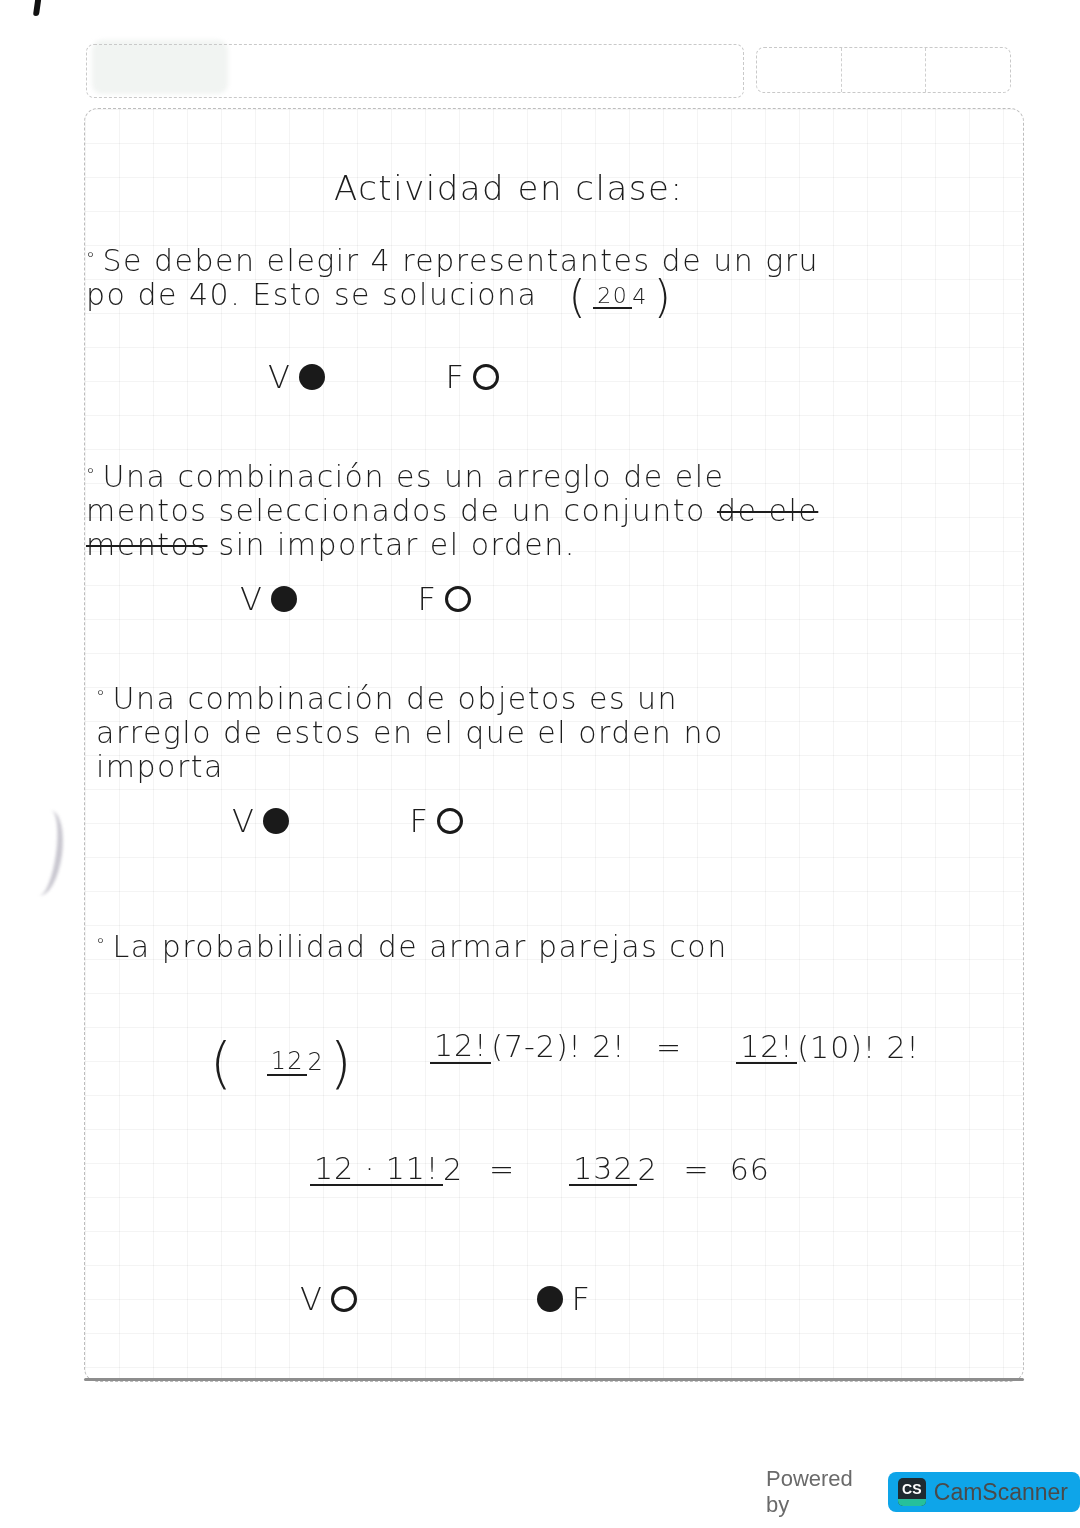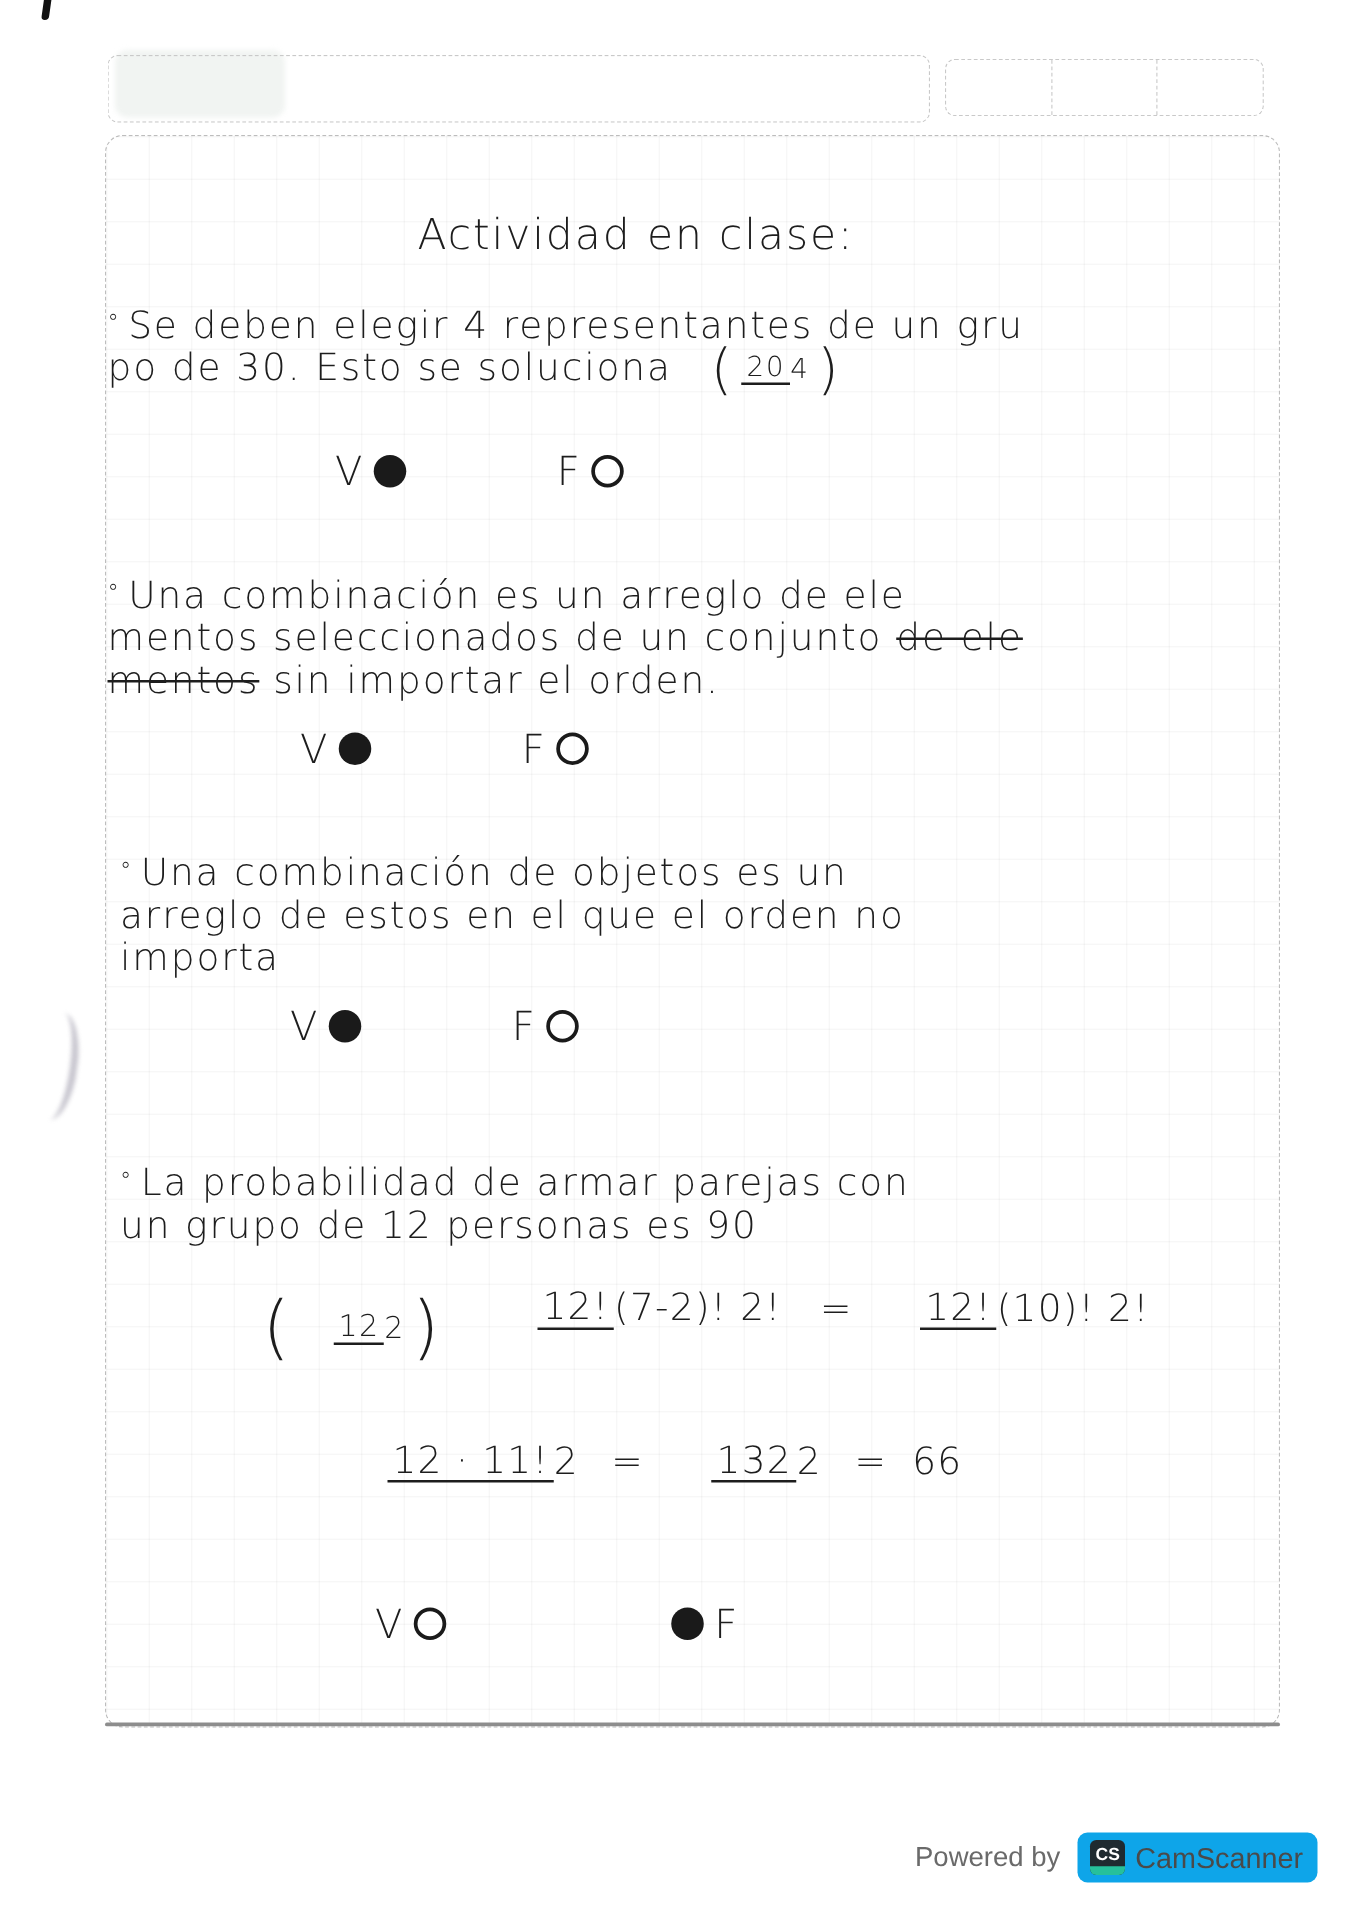--- a/index.html
+++ b/index.html
@@ -59,21 +59,21 @@
   .math .frac .num { border-bottom: 2.5px solid #1d1d1d; margin-left: 28px; }
   .m1 { left: 210px; top: 1030px; }
   .m1 .paren { font-size: 56px; font-weight: 200; }
   .m1 .small .num, .m1 .small .den { font-size: 24px; }
   .m2 { left: 396px; top: 1030px; }
   .m3 { left: 636px; top: 1030px; }
   .m4 { left: 276px; top: 1152px; }
   .eq { margin: 0 20px; }
 
   .footer { position: absolute; left: 732px; top: 1466px; display: flex; align-items: center; gap: 14px; }
-  .powered { font-family: "Liberation Sans", sans-serif; font-size: 22px; color: #6a6a6a; }
+  .powered { font-family: "Liberation Sans", sans-serif; font-size: 22px; color: #6a6a6a; margin-left: 34px; }
   .cs-badge { display: flex; align-items: center; gap: 8px; background: #0ea5e9; border-radius: 8px; padding: 6px 12px 6px 10px; }
   .cs-logo { width: 28px; height: 28px; border-radius: 5px; background: #1f2a30; position: relative; overflow: hidden; color: #fff; font-family: "Liberation Sans", sans-serif; font-weight: bold; font-size: 14px; display: flex; align-items: flex-start; justify-content: center; padding-top: 3px; }
   .cs-logo::after { content: ""; position: absolute; left: 0; right: 0; bottom: 0; height: 7px; background: #26c09b; }
   .cs-name { font-family: "Liberation Sans", sans-serif; font-size: 23px; color: #4a4a4a; }
 </style>
 </head>
 <body>
 
 <div class="corner-mark"></div>
 <div class="header-smudge"></div>
@@ -86,21 +86,21 @@
 
 <div class="page"></div>
 <div class="page-bottom"></div>
 <div class="finger-smudge"></div>
 
 <div class="hand title">Actividad en clase:</div>
 
 <div class="hand q-text q1">
   <div><span class="bullet">°</span><span>Se deben elegir 4 representantes de un gru</span></div>
   <div>
-    <span>po de 30. Esto se soluciona</span>
+    <span>po de 40. Esto se soluciona</span>
     <span class="binom">(<span class="frac">
           <span class="num">20</span>
           <span class="den">4</span>
         </span>)</span>
   </div>
 </div>
 <div class="hand vf vf1">
   <span class="vf-opt">
       <span>V</span>
       <span class="dot filled"></span>
@@ -138,21 +138,20 @@
       <span class="dot filled"></span>
     </span>
   <span class="vf-opt f">
       <span>F</span>
       <span class="dot empty"></span>
     </span>
 </div>
 
 <div class="hand q-text q4">
   <div><span class="bullet">°</span><span>La probabilidad de armar parejas con</span></div>
-  <div>un grupo de 12 personas es 90</div>
 </div>
 
 <div class="hand math m1">
   <span class="paren">(</span>
   <span class="frac small">
       <span class="num">12</span>
       <span class="den">2</span>
     </span>
   <span class="paren">)</span>
 </div>

